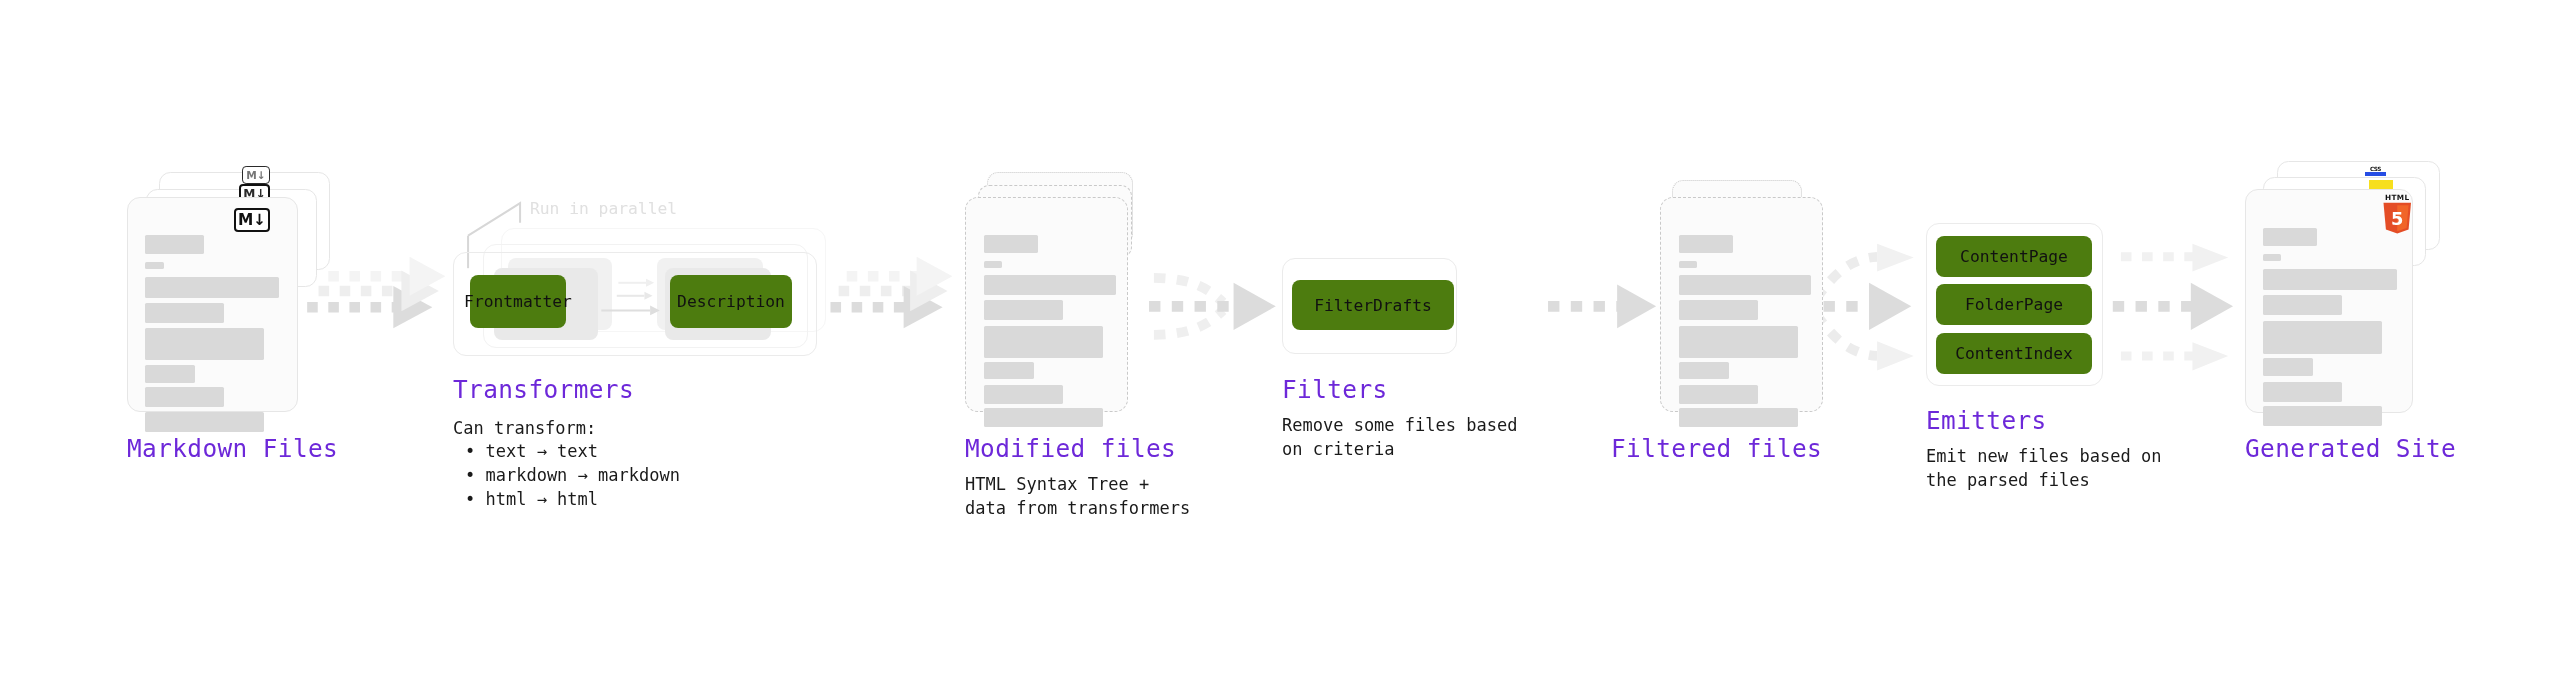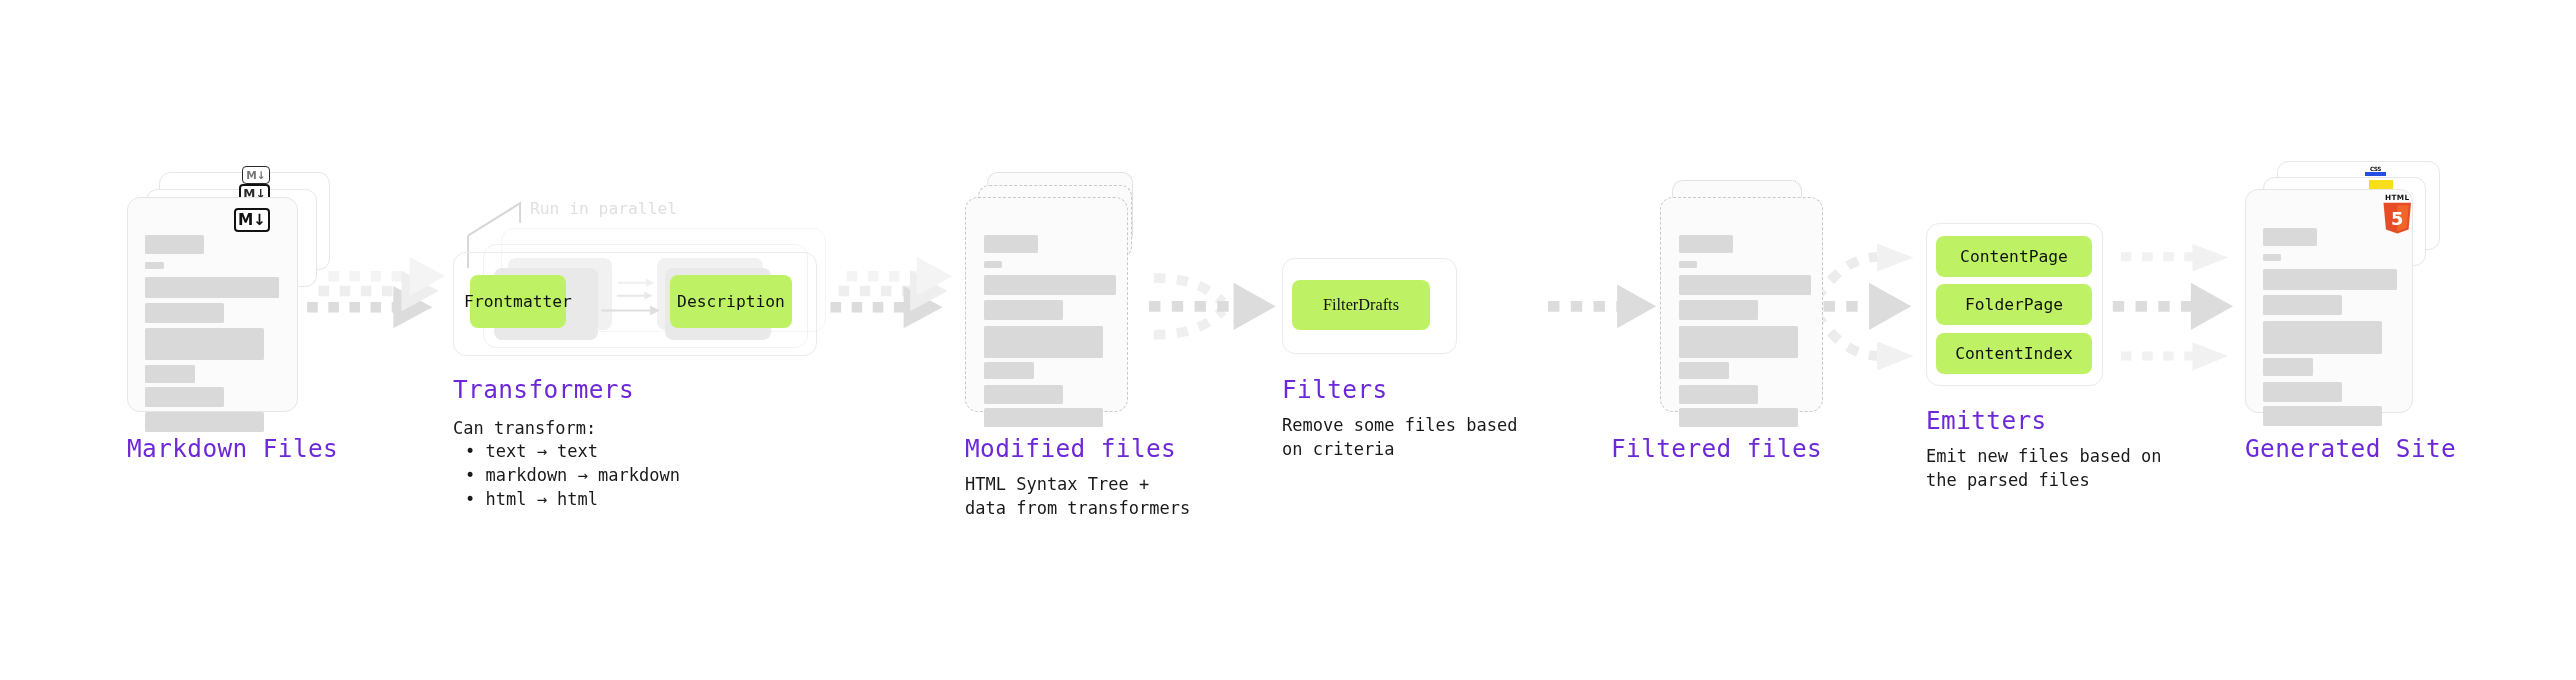--- a/index.html
+++ b/index.html
@@ -59,21 +59,21 @@
   .ghost-label {
     position: absolute;
     font-size: 16.3px;
     color: #e0e0e0;
     white-space: nowrap;
   }
 
   
   .chip {
     position: absolute;
-    background: #bef264;
+    background: #4d7c0f;
     border-radius: 8.1px;
     display: flex;
     align-items: center;
     justify-content: center;
     font-size: 16.3px;
     color: #111111;
     white-space: nowrap;
   }
   .chip.faint  { background: #e9e9e9; color: transparent; }
   .chip.faint2 { background: #f1f1f1; color: transparent; }
@@ -262,21 +262,21 @@
       <div class="bar" style="left:18px; top:210px; width:119px; height:18.7px;"></div>
     </div>
   </div>
 
   <div class="title" style="left:965px; top:434px;">Modified files</div>
   <div class="subtitle" style="left:965px; top:473px;">HTML Syntax Tree +
 data from transformers</div>
 
   <div>
     <div class="group-box" style="left:1282px; top:258px; width:175px; height:96px;"></div>
-    <div class="chip" style="left:1292px; top:280px; width:138px; height:50px;font-family:Liberation Serif, serif;">FilterDrafts</div>
+    <div class="chip" style="left:1292px; top:280px; width:162px; height:50px;">FilterDrafts</div>
   </div>
 
   <div class="title" style="left:1282px; top:375px;">Filters</div>
   <div class="subtitle" style="left:1282px; top:414px;">Remove some files based
 on criteria</div>
 
   <div class="doc-stack">
     <div class="doc-card dotted" style="left:1672px; top:180px; width:130px; height:65px; border-radius:11.4px;"></div>
     <div class="doc-card dashed" style="left:1660px; top:197px; width:163px; height:215px;">
       <div class="bar" style="left:18px; top:37px; width:54px; height:18px;"></div>

